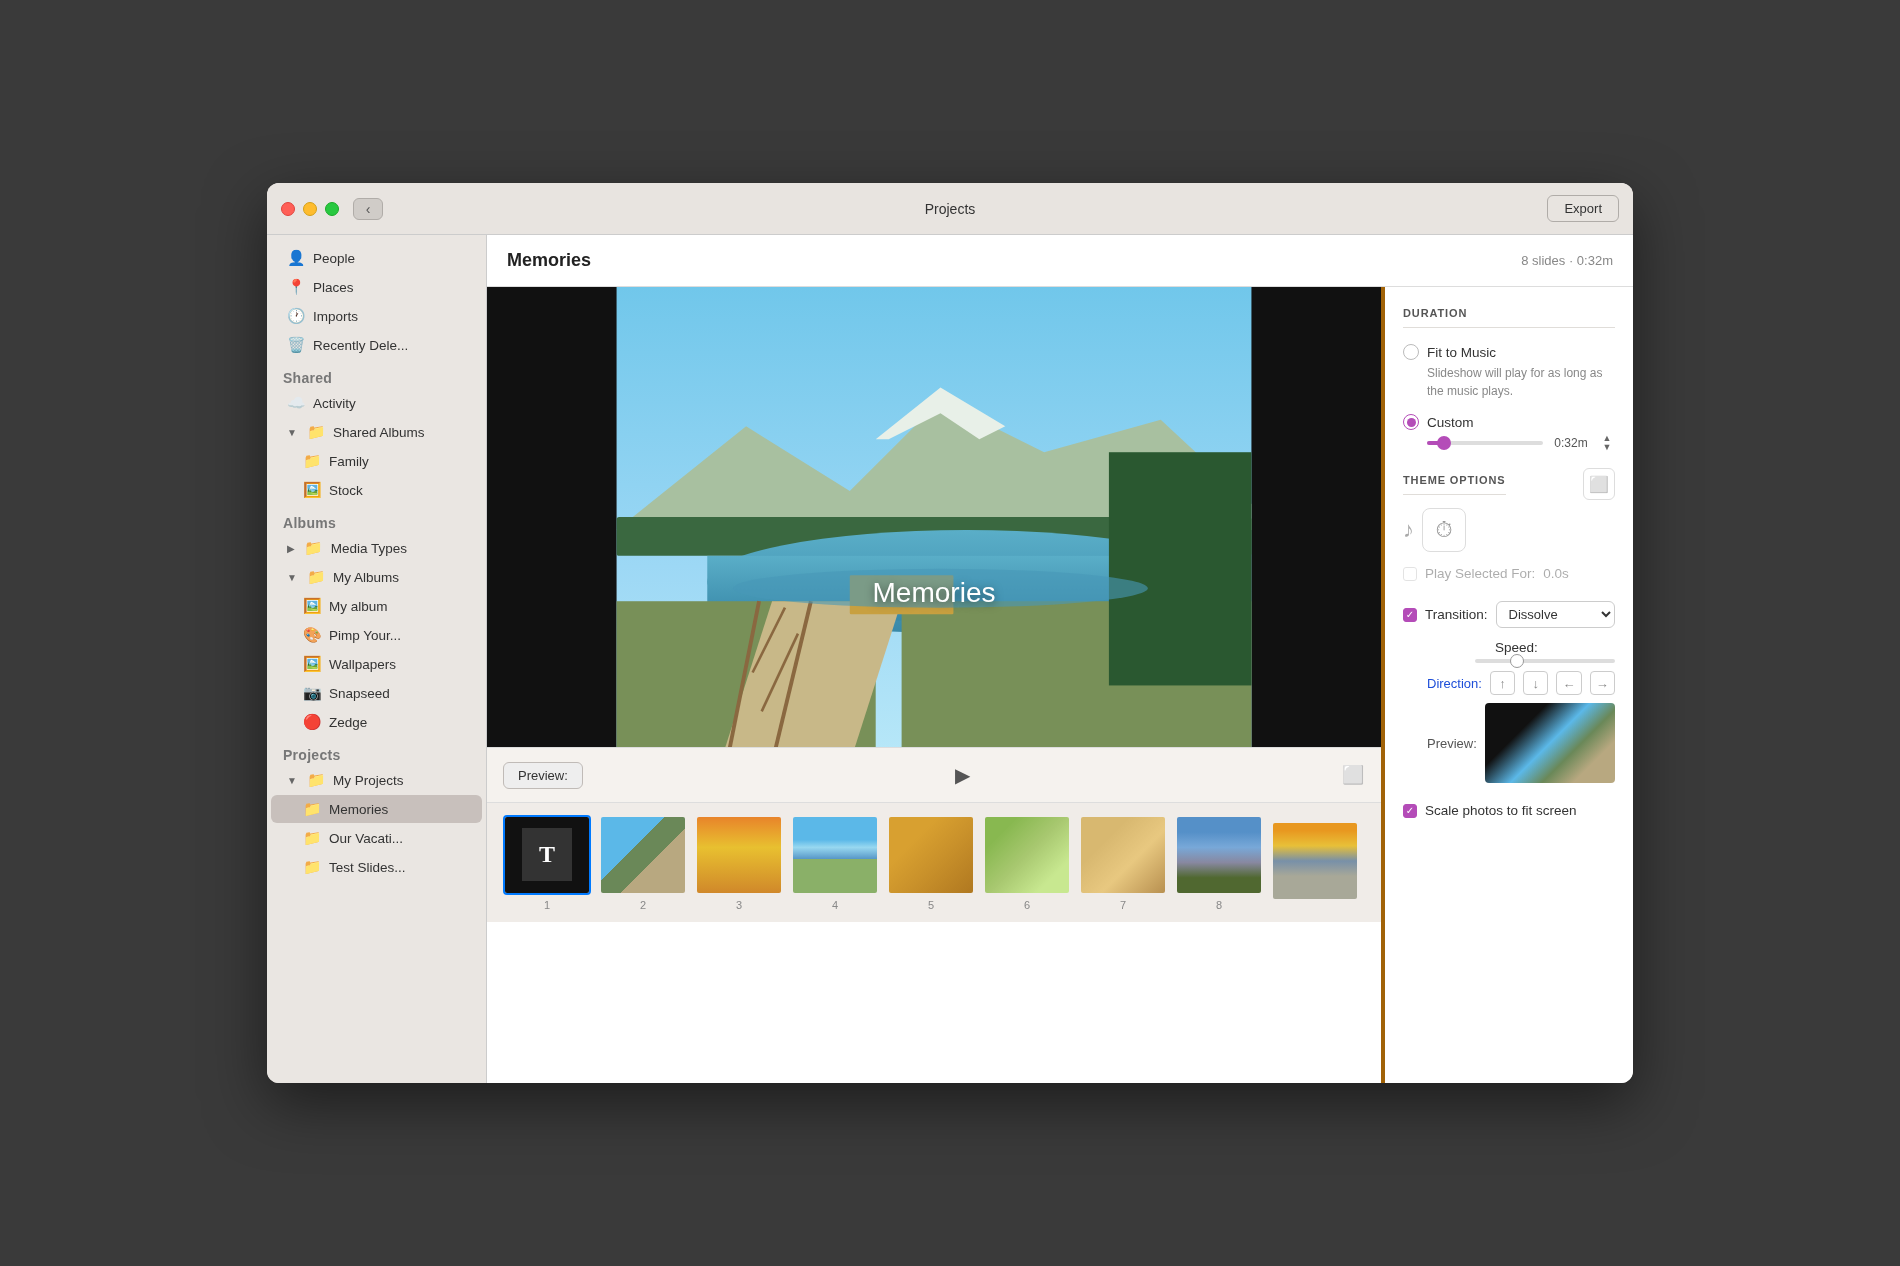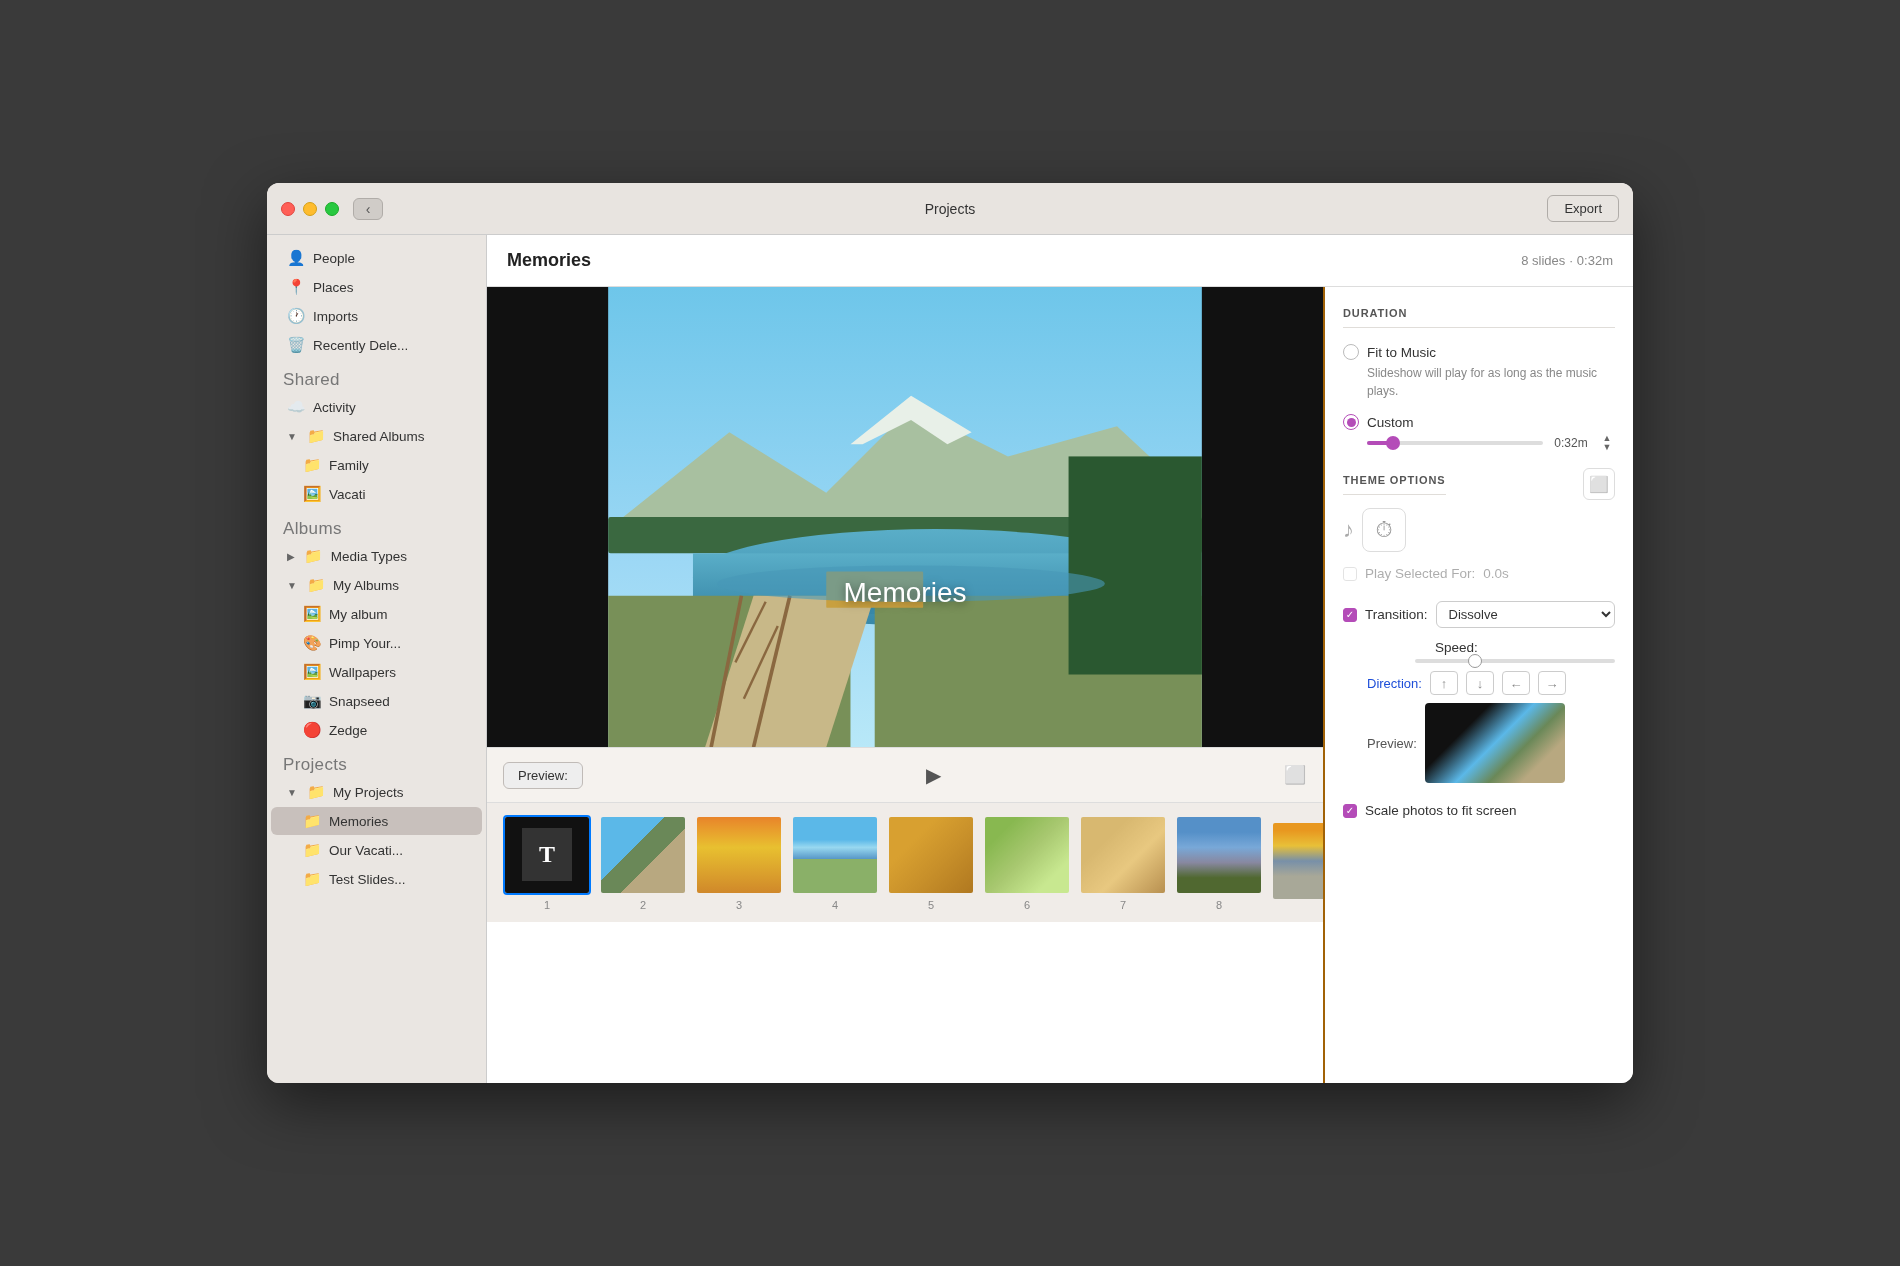--- a/index.html
+++ b/index.html
@@ -93,22 +93,22 @@
       font-size: 13.5px;
       color: #333;
       cursor: pointer;
       gap: 8px;
       border-radius: 6px;
       margin: 1px 4px;
     }
     .sidebar-item.selected { background: #c8c0bc; }
     .sidebar-item.indent1 { padding-left: 32px; }
     .sidebar-section-label {
-      font-size: 17px;
-      font-weight: 400;
+      font-size: 14px;
+      font-weight: 700;
       color: #777;
       padding: 10px 16px 2px;
       text-transform: none;
       letter-spacing: 0.02em;
     }
     .sidebar-icon {
       font-size: 15px;
       width: 18px;
       text-align: center;
       flex-shrink: 0;
@@ -284,23 +284,23 @@
     .thumb-8 { background: linear-gradient(180deg, #5590c8 20%, #78a8d8 40%, #8888a0 60%, #506830 80%); }
     .thumb-9 { background: linear-gradient(180deg, #e89820 10%, #e8c038 30%, #7890a8 50%, #a8a898 70%); }
 
     .filmstrip-number {
       font-size: 11px;
       color: #888;
     }
 
     
     .right-panel {
-      width: 310px;
+      width: 252px;
       background: #fff;
-      border-left: 2px solid #a16207;
+      border-left: 4px solid #a16207;
       overflow-y: auto;
       flex-shrink: 0;
       padding: 20px 18px;
       display: flex;
       flex-direction: column;
       gap: 16px;
     }
     .panel-section-title {
       font-size: 11px;
       font-weight: 700;
@@ -540,21 +540,21 @@
         <span class="sidebar-triangle">▼</span>
         <span class="sidebar-icon">📁</span>
         <span>Shared Albums</span>
       </div>
       <div class="sidebar-item indent1">
         <span class="sidebar-icon">📁</span>
         <span>Family</span>
       </div>
       <div class="sidebar-item indent1">
         <span class="sidebar-icon">🖼️</span>
-        <span>Vacati</span>
+        <span>Stock</span>
       </div>
 
       <div class="sidebar-section-label">Albums</div>
 
       <div class="sidebar-item">
         <span class="sidebar-triangle">▶</span>
         <span class="sidebar-icon">📁</span>
         <span>Media Types</span>
       </div>
       <div class="sidebar-item">

